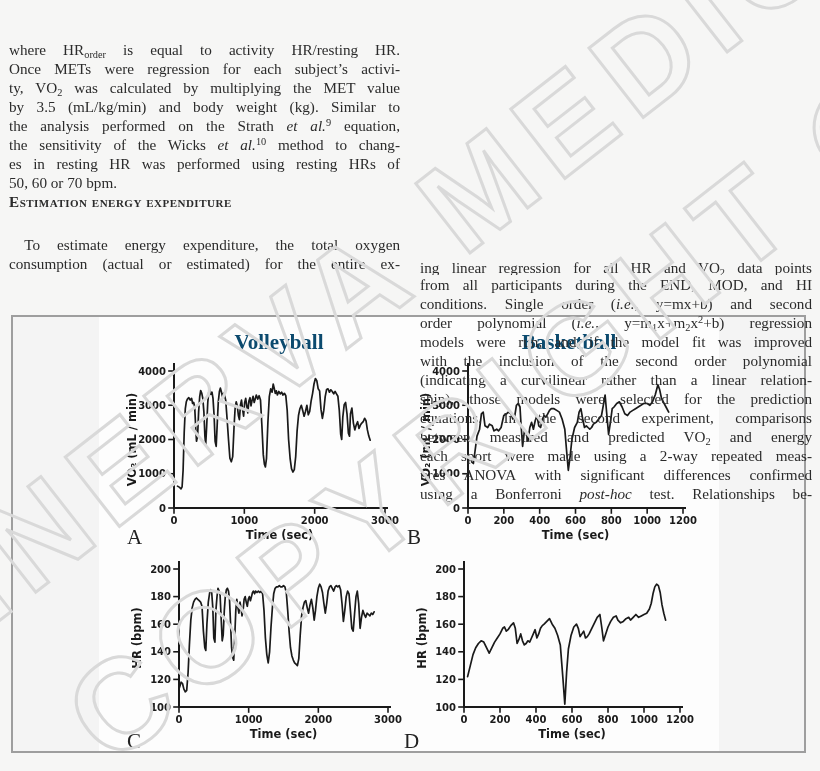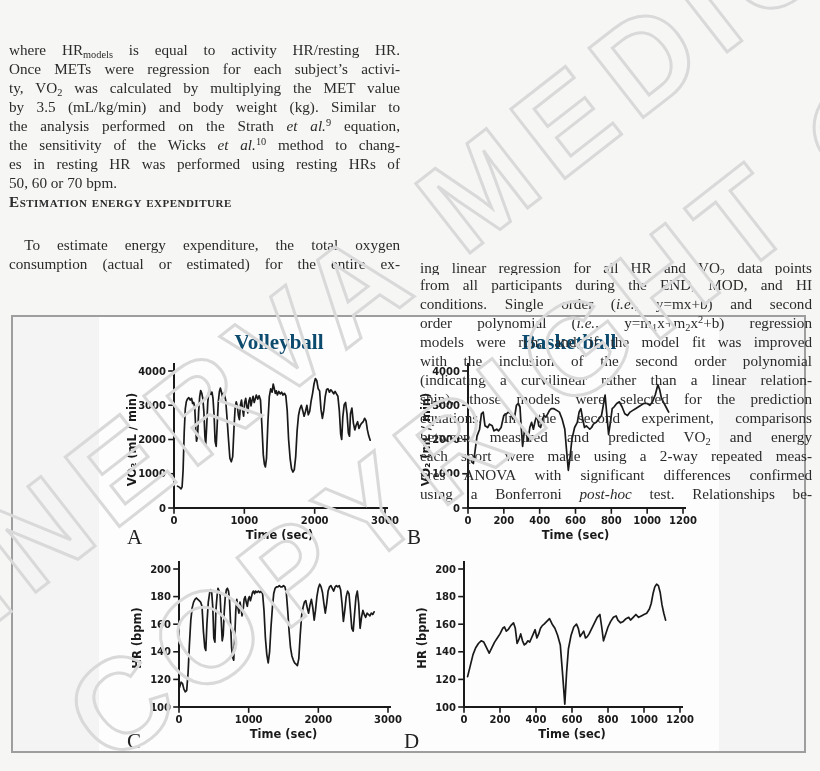--- a/index.html
+++ b/index.html
@@ -43,21 +43,21 @@
 </head>
 <body>
 
 <div class="watermark">
   <div class="wline">MINERVA MEDICA</div>
   <div class="wline wline2">COPYRIGHT ®</div>
 </div>
 
 <div class="col textlayer" style="left:9px;top:40px;width:391px;">
   <div>
-      <div class="tline">where HR<sub>models</sub> is equal to activity HR/resting HR.</div>
+      <div class="tline">where HR<sub>order</sub> is equal to activity HR/resting HR.</div>
       <div class="tline">Once METs were regression for each subject’s activi-</div>
       <div class="tline">ty, VO<sub>2</sub> was calculated by multiplying the MET value</div>
       <div class="tline">by 3.5 (mL/kg/min) and body weight (kg). Similar to</div>
       <div class="tline">the analysis performed on the Strath <i>et al.</i><sup>9</sup> equation,</div>
       <div class="tline">the sensitivity of the Wicks <i>et al.</i><sup>10</sup> method to chang-</div>
       <div class="tline">es in resting HR was performed using resting HRs of</div>
       <div class="tline endline">50, 60 or 70 bpm.</div>
     </div>
   <div class="heading" style="margin-top:0;font-weight:bold;">Estimation energy expenditure</div>
   <div style="margin-top:24px;">

